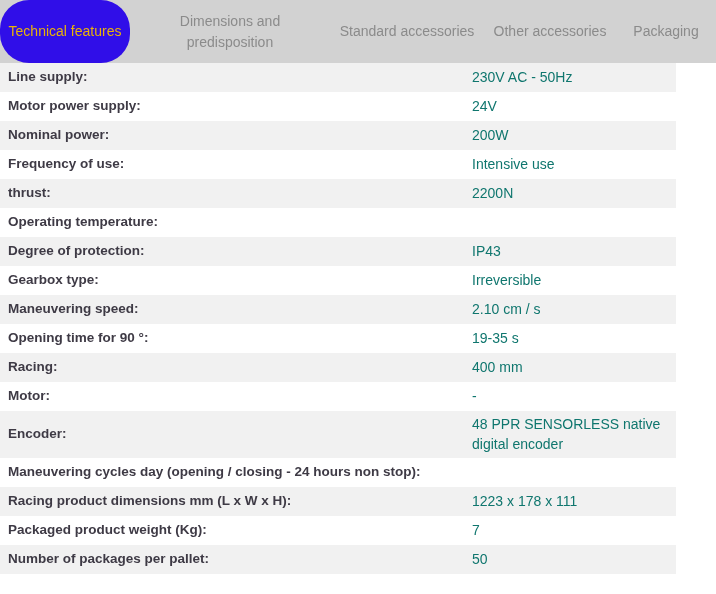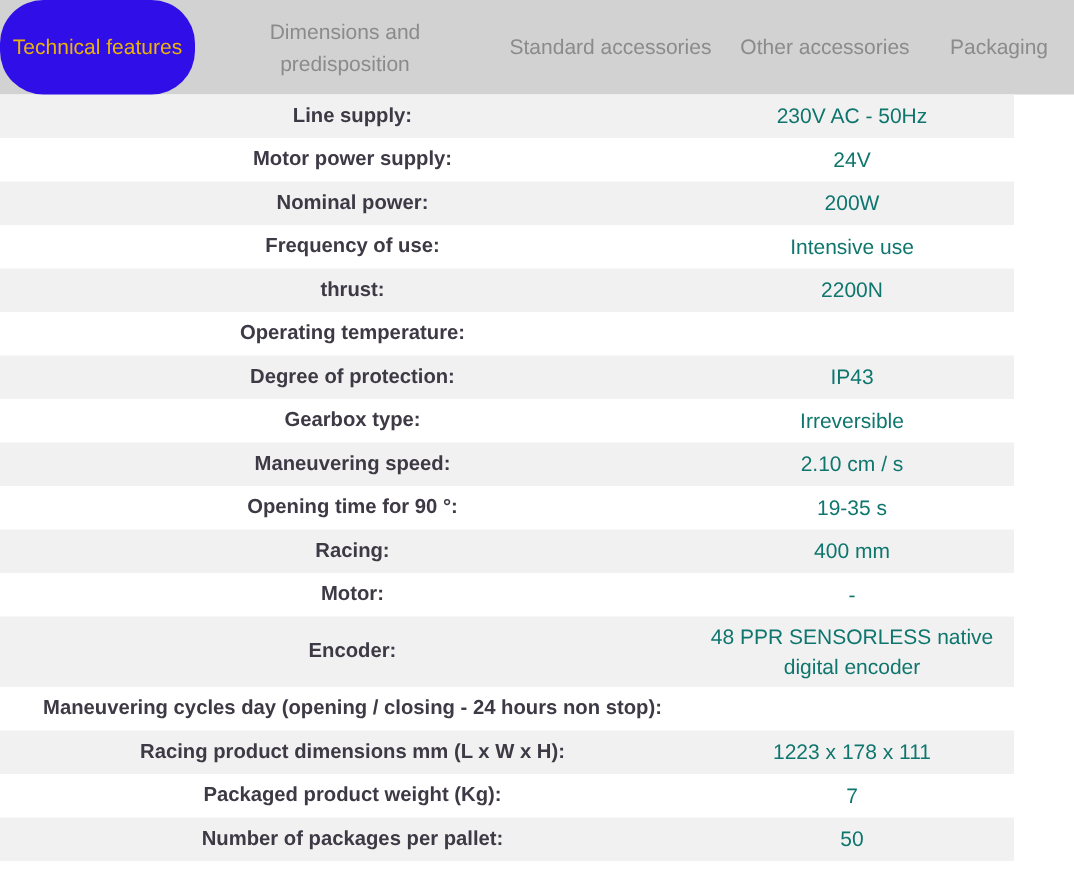--- a/index.html
+++ b/index.html
@@ -34,21 +34,21 @@
   .tab:nth-of-type(3) { width: 154px; }
   .tab:nth-of-type(4) { width: 132px; }
   .tab:nth-of-type(5) { flex: 1; }
   .tab.active {
     background: #300ee8;
     color: #eab308;
     border-radius: 29px;
   }
 
   
-  .rows { width: 676px; text-align: center; }
+  .rows { width: 676px; }
   .row {
     display: flex;
     align-items: center;
     min-height: 29px;
     padding: 3px 0;
     background: #ffffff;
   }
   .rows .row:nth-of-type(odd) { background: #f1f1f1; }
   .row .label {
     flex: 0 0 472px;

